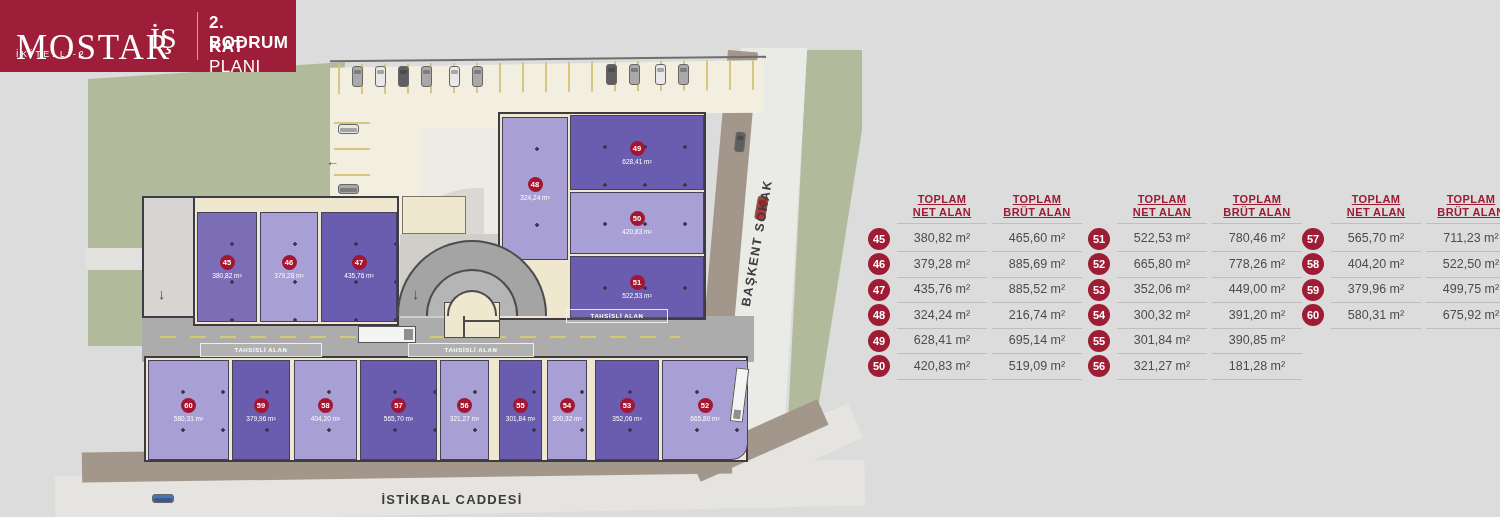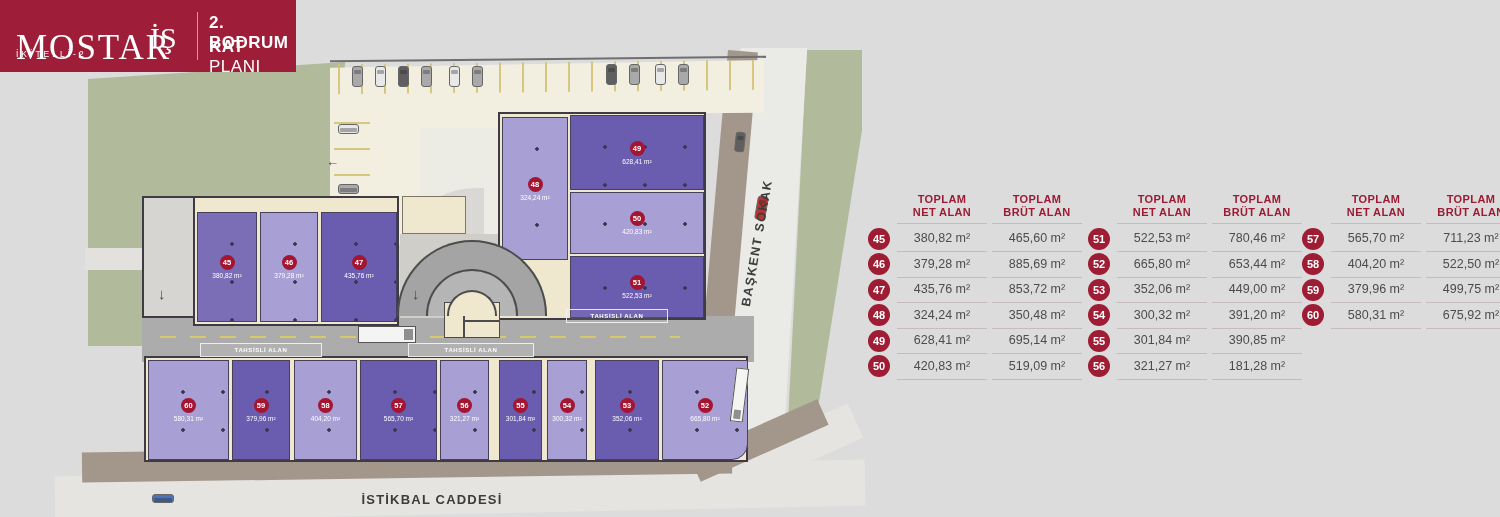--- a/index.html
+++ b/index.html
@@ -86,32 +86,32 @@
   .truck::after{content:"";position:absolute;background:#8f8f8f;}
   .truck-h{width:58px;height:17px;}
   .truck-h::after{right:2px;top:2px;bottom:2px;width:9px;}
   .truck-v{width:13px;height:54px;}
   .truck-v::after{left:2px;right:2px;bottom:2px;height:9px;}
 
   
   .zone{position:absolute;border:1px solid rgba(245,245,245,.9);background:rgba(255,255,255,.07);color:#fff;
         font-size:6px;font-weight:bold;letter-spacing:.6px;display:flex;align-items:center;justify-content:center;}
   .street-label{position:absolute;color:#3c3c3c;font-weight:bold;text-align:center;}
-  .lbl-bottom{left:347px;top:492px;width:170px;font-size:13px;letter-spacing:1.2px;}
+  .lbl-bottom{left:367px;top:492px;width:170px;font-size:13px;letter-spacing:1.2px;}
   .lbl-right{left:672px;top:236px;width:170px;font-size:12.5px;letter-spacing:1.5px;transform:rotate(-80deg);}
   .arrow{position:absolute;color:#4a4a4a;font-weight:bold;}
 
   
   .tgroup{position:absolute;top:193px;width:216px;}
   .tg1{left:866px;}.tg2{left:1086px;}.tg3{left:1300px;}
   .trow{display:grid;grid-template-columns:26px 90px 90px;column-gap:5px;align-items:center;height:25.5px;}
   .thead{height:auto;margin-bottom:2px;align-items:end;}
   .hcell{font-size:11px;line-height:13px;font-weight:bold;color:#9c1b33;letter-spacing:.4px;text-align:center;
          padding-bottom:4px;border-bottom:1px solid #c6bbbb;}
-  .hcell span{display:block;}
+  .hcell span{display:block;text-decoration:underline;}
   .cell{font-size:12.5px;color:#4c4c4c;text-align:center;border-bottom:1px solid #c6bbbb;height:100%;
         display:flex;align-items:center;justify-content:center;}
   .tbadge{width:22px;height:22px;border-radius:50%;background:#9e1c34;color:#fff;font-size:11px;font-weight:bold;
           display:flex;align-items:center;justify-content:center;margin:0 auto;}
 </style>
 </head>
 <body>
 
 <div class="stage">
 
@@ -285,26 +285,26 @@
       <div class="cell">465,60 m²</div>
     </div>
     <div class="trow">
       <div class="tbadge">46</div>
       <div class="cell">379,28 m²</div>
       <div class="cell">885,69 m²</div>
     </div>
     <div class="trow">
       <div class="tbadge">47</div>
       <div class="cell">435,76 m²</div>
-      <div class="cell">853,72 m²</div>
+      <div class="cell">885,52 m²</div>
     </div>
     <div class="trow">
       <div class="tbadge">48</div>
       <div class="cell">324,24 m²</div>
-      <div class="cell">350,48 m²</div>
+      <div class="cell">216,74 m²</div>
     </div>
     <div class="trow">
       <div class="tbadge">49</div>
       <div class="cell">628,41 m²</div>
       <div class="cell">695,14 m²</div>
     </div>
     <div class="trow">
       <div class="tbadge">50</div>
       <div class="cell">420,83 m²</div>
       <div class="cell">519,09 m²</div>
@@ -324,21 +324,21 @@
         </div>
     </div>
     <div class="trow">
       <div class="tbadge">51</div>
       <div class="cell">522,53 m²</div>
       <div class="cell">780,46 m²</div>
     </div>
     <div class="trow">
       <div class="tbadge">52</div>
       <div class="cell">665,80 m²</div>
-      <div class="cell">653,44 m²</div>
+      <div class="cell">778,26 m²</div>
     </div>
     <div class="trow">
       <div class="tbadge">53</div>
       <div class="cell">352,06 m²</div>
       <div class="cell">449,00 m²</div>
     </div>
     <div class="trow">
       <div class="tbadge">54</div>
       <div class="cell">300,32 m²</div>
       <div class="cell">391,20 m²</div>

